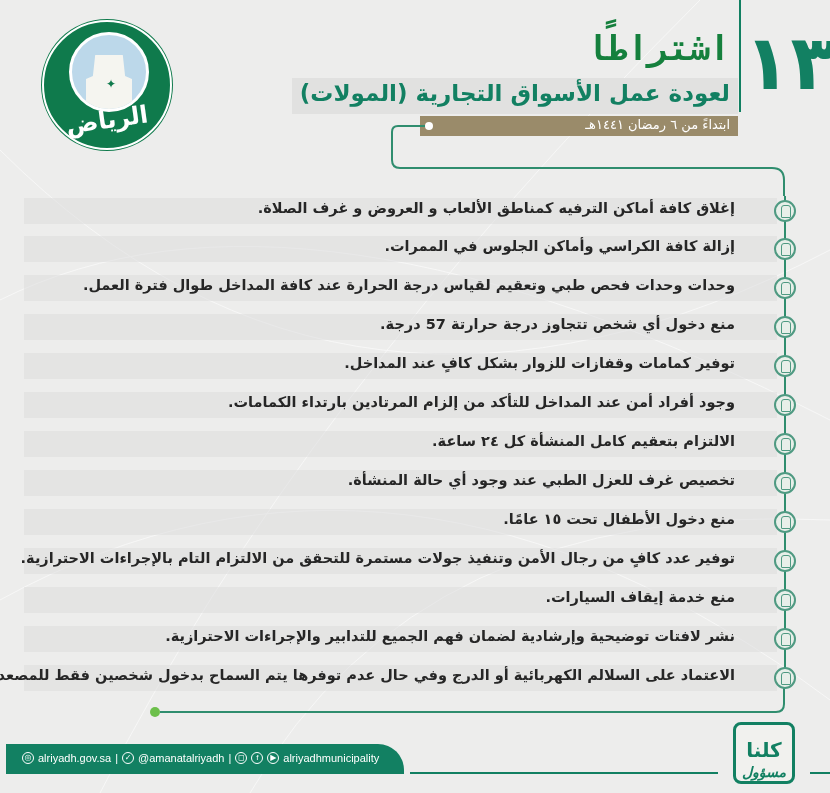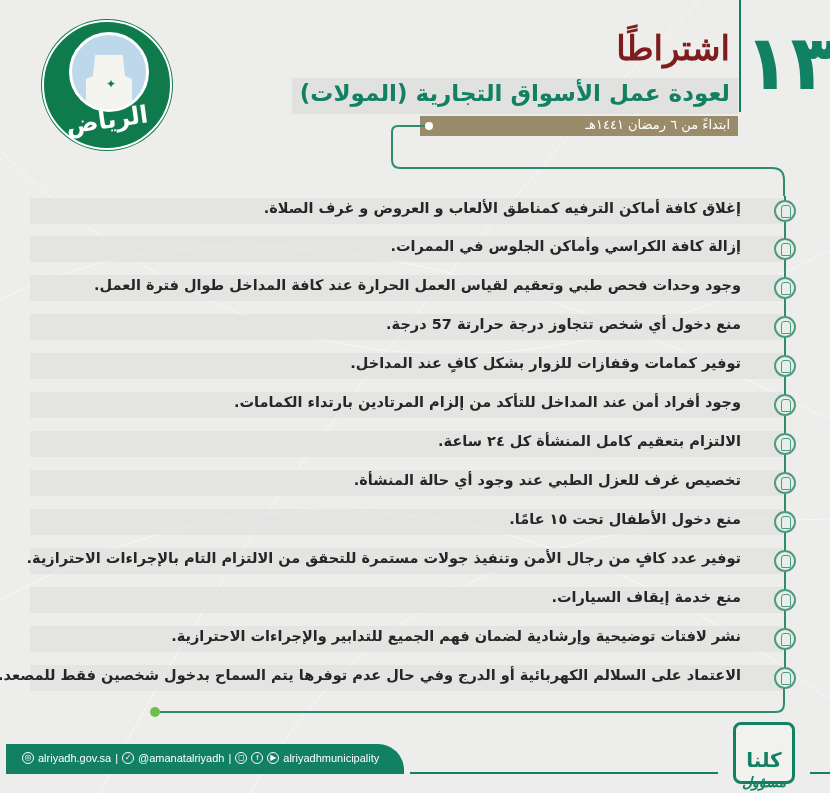--- a/index.html
+++ b/index.html
@@ -37,21 +37,21 @@
     .big-number {
       position: absolute; left: 744px; top: 18px; width: 76px; height: 90px;
       color: #128062; font-size: 76px; font-weight: bold; text-align: left; line-height: 90px;
       font-family: "DejaVu Sans", sans-serif;
     }
     .header-divider {
       position: absolute; left: 739px; top: 0; width: 2px; height: 112px; background: #128062;
     }
     .title-main {
       position: absolute; right: 100px; top: 28px; font-size: 34px; font-weight: bold;
-      color: #7f1d1d; direction: rtl; font-family: Liberation Sans, sans-serif;
+      color: #15803d; direction: rtl; font-family: Liberation Mono, monospace;
     }
     .title-sub-band {
       position: absolute; left: 292px; top: 78px; width: 446px; height: 36px; background: #e1e1e0;
     }
     .title-sub {
       position: absolute; right: 100px; top: 80px; font-size: 23px; font-weight: bold;
       color: #128062; direction: rtl; white-space: nowrap;
     }
     .date-band {
       position: absolute; left: 420px; top: 116px; width: 318px; height: 20px; background: #9a8b6a;
@@ -59,21 +59,21 @@
     .date-text {
       position: absolute; right: 100px; top: 117px; font-size: 13px; color: #fff;
       direction: rtl; white-space: nowrap; margin-left: 45px;
     }
     .date-dot {
       position: absolute; left: 425px; top: 122px; width: 8px; height: 8px; border-radius: 50%; background: #fff;
     }
     
     .list { position: absolute; left: 0; top: 186px; width: 830px; }
     .row {
-      position: absolute; left: 30px; width: 753px; height: 26px;
+      position: absolute; left: 24px; width: 753px; height: 26px;
       background: rgba(220,220,220,0.55);
     }
     .row-text {
       position: absolute; right: 42px; top: 2px; font-size: 14.5px; color: #262626;
       direction: rtl; white-space: nowrap; font-weight: bold;
     }
     .row-icon {
       position: absolute; left: 774px; width: 22px; height: 22px; border-radius: 50%;
       background: #e8efe9; border: 2px solid #4f9a82;
     }
@@ -92,21 +92,21 @@
       font-family: "Liberation Sans", sans-serif; white-space: nowrap; display: flex; gap: 4px; align-items: center;
     }
     .fi {
       display: inline-block; width: 12px; height: 12px; border-radius: 50%; border: 1.2px solid #fff;
       font-size: 8px; line-height: 10px; text-align: center;
     }
     .badge {
       position: absolute; left: 733px; top: 722px; width: 62px; height: 62px; border: 3px solid #128062;
       border-radius: 8px; background: #f1f1ee; text-align: center; color: #128062; font-weight: bold;
     }
-    .badge-l1 { font-size: 20px; line-height: 26px; margin-top: 22px; direction: rtl; }
+    .badge-l1 { font-size: 20px; line-height: 26px; margin-top: 12px; direction: rtl; }
     .badge-l2 { font-size: 14px; line-height: 18px; direction: rtl; font-style: italic; }
     .green-dot { position: absolute; left: 150px; top: 702px; width: 10px; height: 10px; border-radius: 50%; background: #6cbf4a; }
   </style>
 </head>
 <body>
 
 <svg class="bg-lines" width="830" height="793">
   <g stroke="#ffffff" stroke-width="1" fill="none" opacity="0.55">
     <path d="M0 300 Q 300 150 830 420"></path>
     <path d="M0 600 Q 400 380 830 700"></path>
@@ -149,21 +149,21 @@
       <span class="row-text">إغلاق كافة أماكن الترفيه كمناطق الألعاب و العروض و غرف الصلاة.</span>
     </div>
   <div class="row-icon" style="top:14px"></div>
 
   <div class="row" style="top:50px">
       <span class="row-text">إزالة كافة الكراسي وأماكن الجلوس في الممرات.</span>
     </div>
   <div class="row-icon" style="top:52px"></div>
 
   <div class="row" style="top:89px">
-      <span class="row-text">وجود وحدات فحص طبي وتعقيم لقياس العمل الحرارة عند كافة المداخل طوال فترة العمل.</span>
+      <span class="row-text">وحدات وحدات فحص طبي وتعقيم لقياس درجة الحرارة عند كافة المداخل طوال فترة العمل.</span>
     </div>
   <div class="row-icon" style="top:91px"></div>
 
   <div class="row" style="top:128px">
       <span class="row-text">منع دخول أي شخص تتجاوز درجة حرارتة 57 درجة.</span>
     </div>
   <div class="row-icon" style="top:130px"></div>
 
   <div class="row" style="top:167px">
       <span class="row-text">توفير كمامات وقفازات للزوار بشكل كافٍ عند المداخل.</span>

